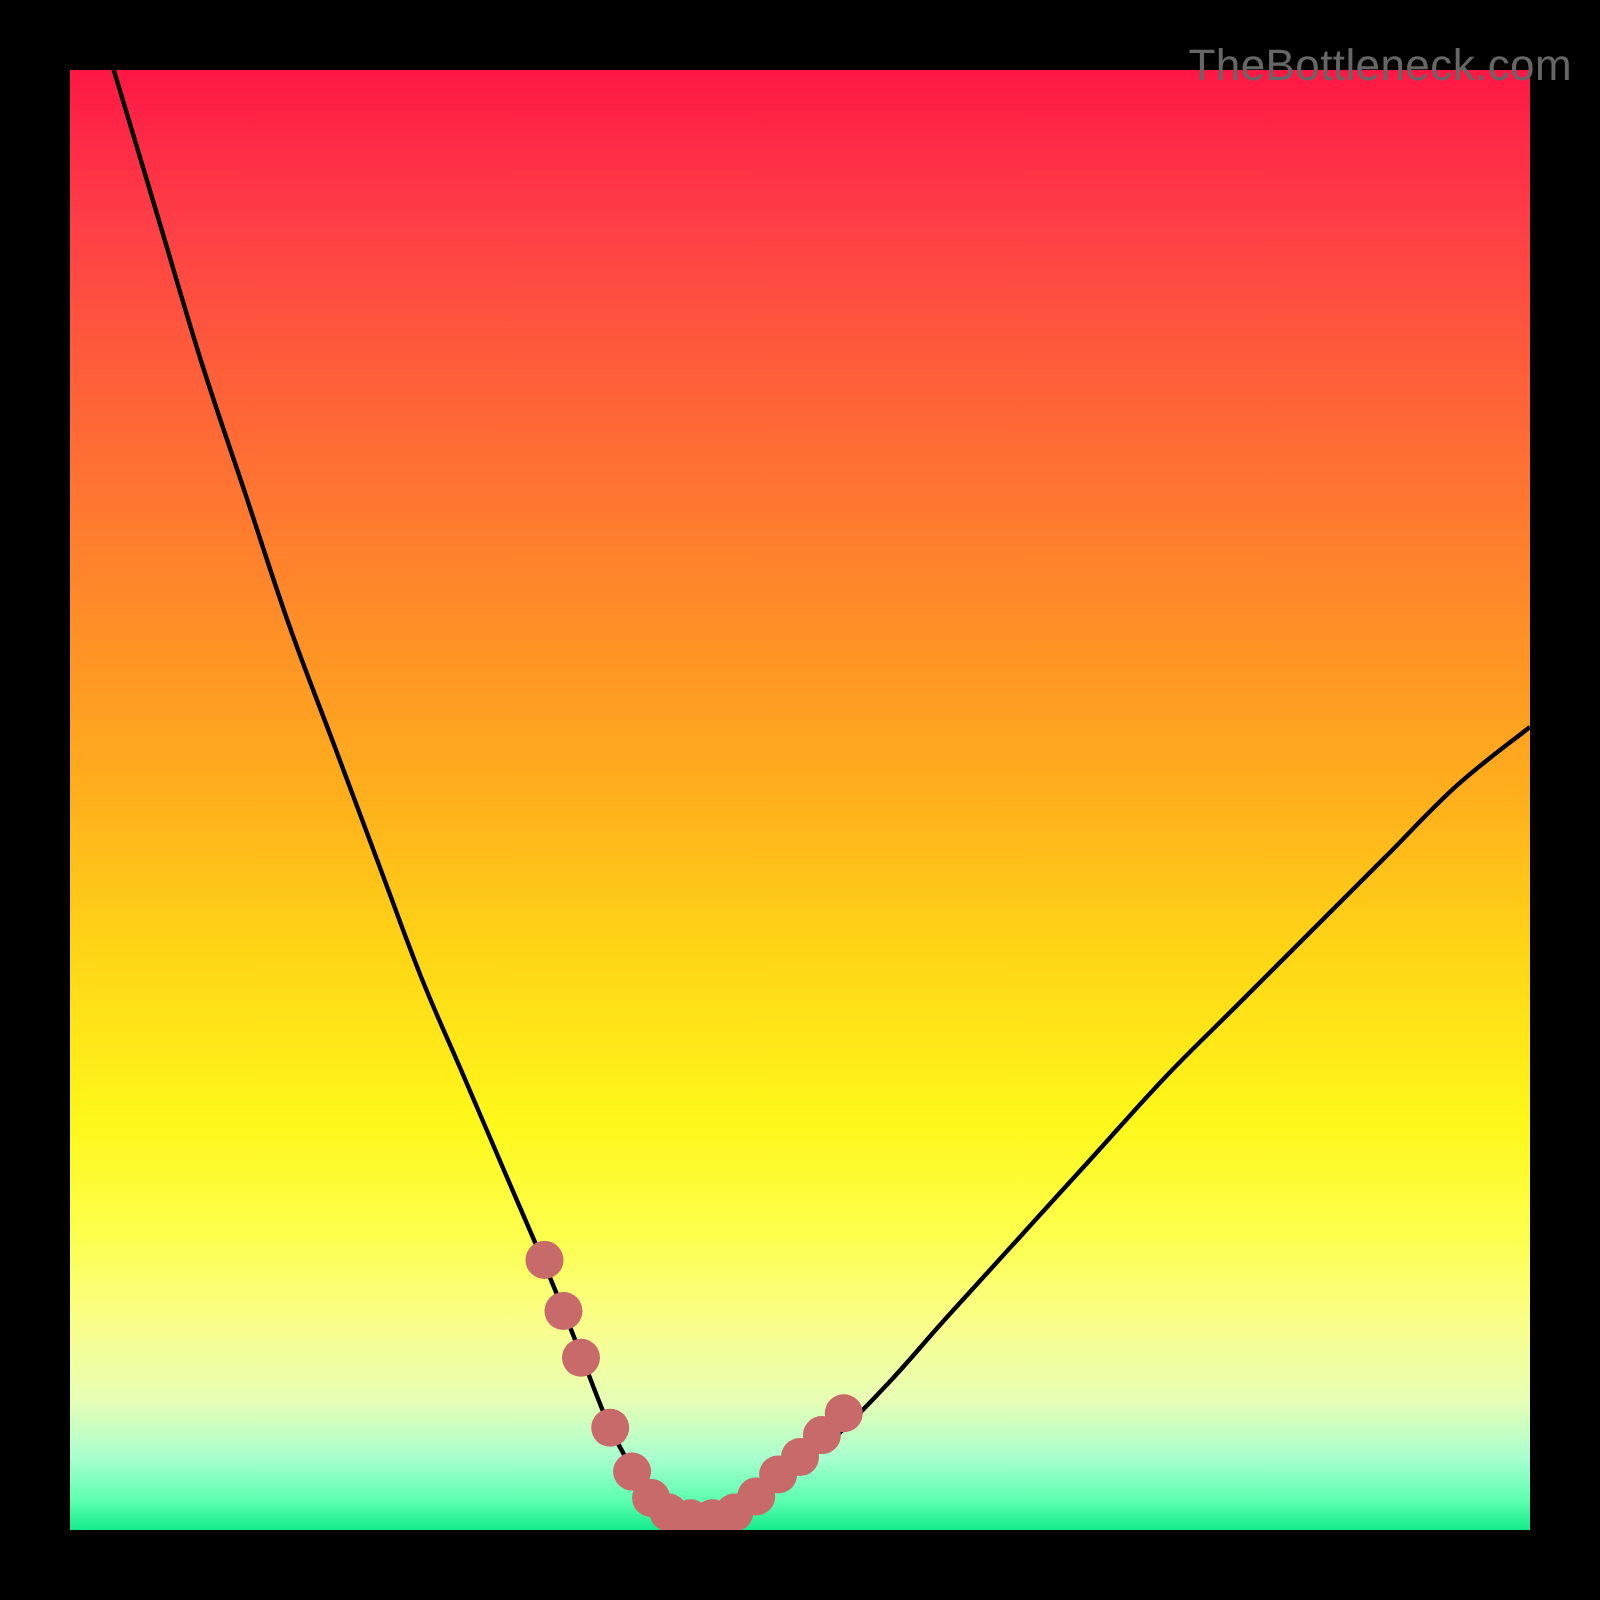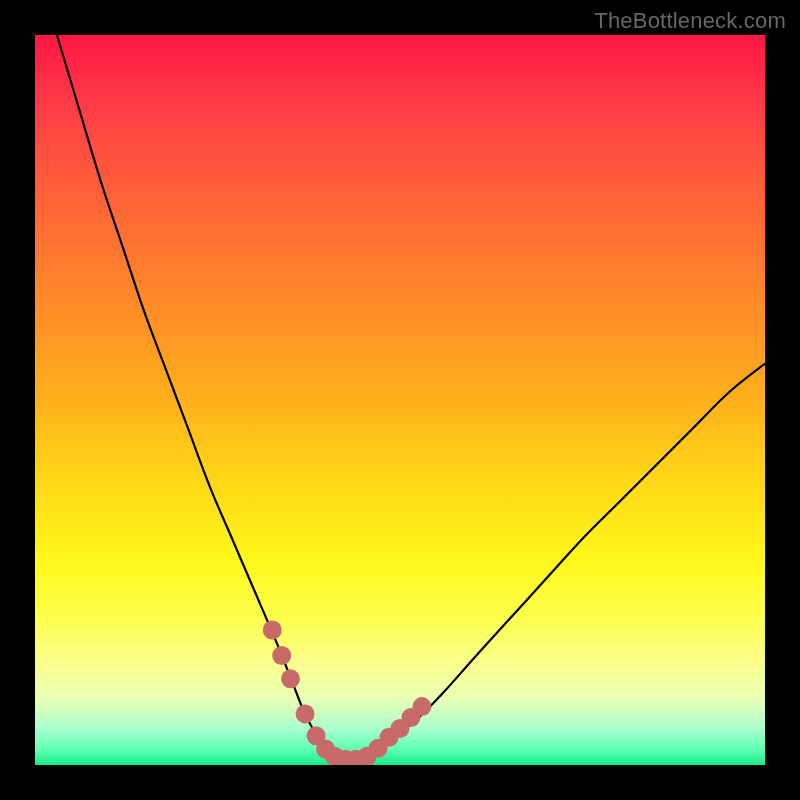--- a/index.html
+++ b/index.html
@@ -29,21 +29,21 @@
       #fdff4e 80%,
       #faff8c 86%,
       #e8ffb5 91%,
       #aaffcf 95%,
       #5cffb0 98%,
       #14eb8a 100%
     );
   }
   .watermark {
     position: absolute;
-    top: 8px;
+    top: 20px;
     right: 14px;
     color: #666;
     font-size: 22px;
     font-weight: 500;
     z-index: 10;
     letter-spacing: 0.2px;
   }
   svg.overlay {
     position: absolute;
     left: 35px;

